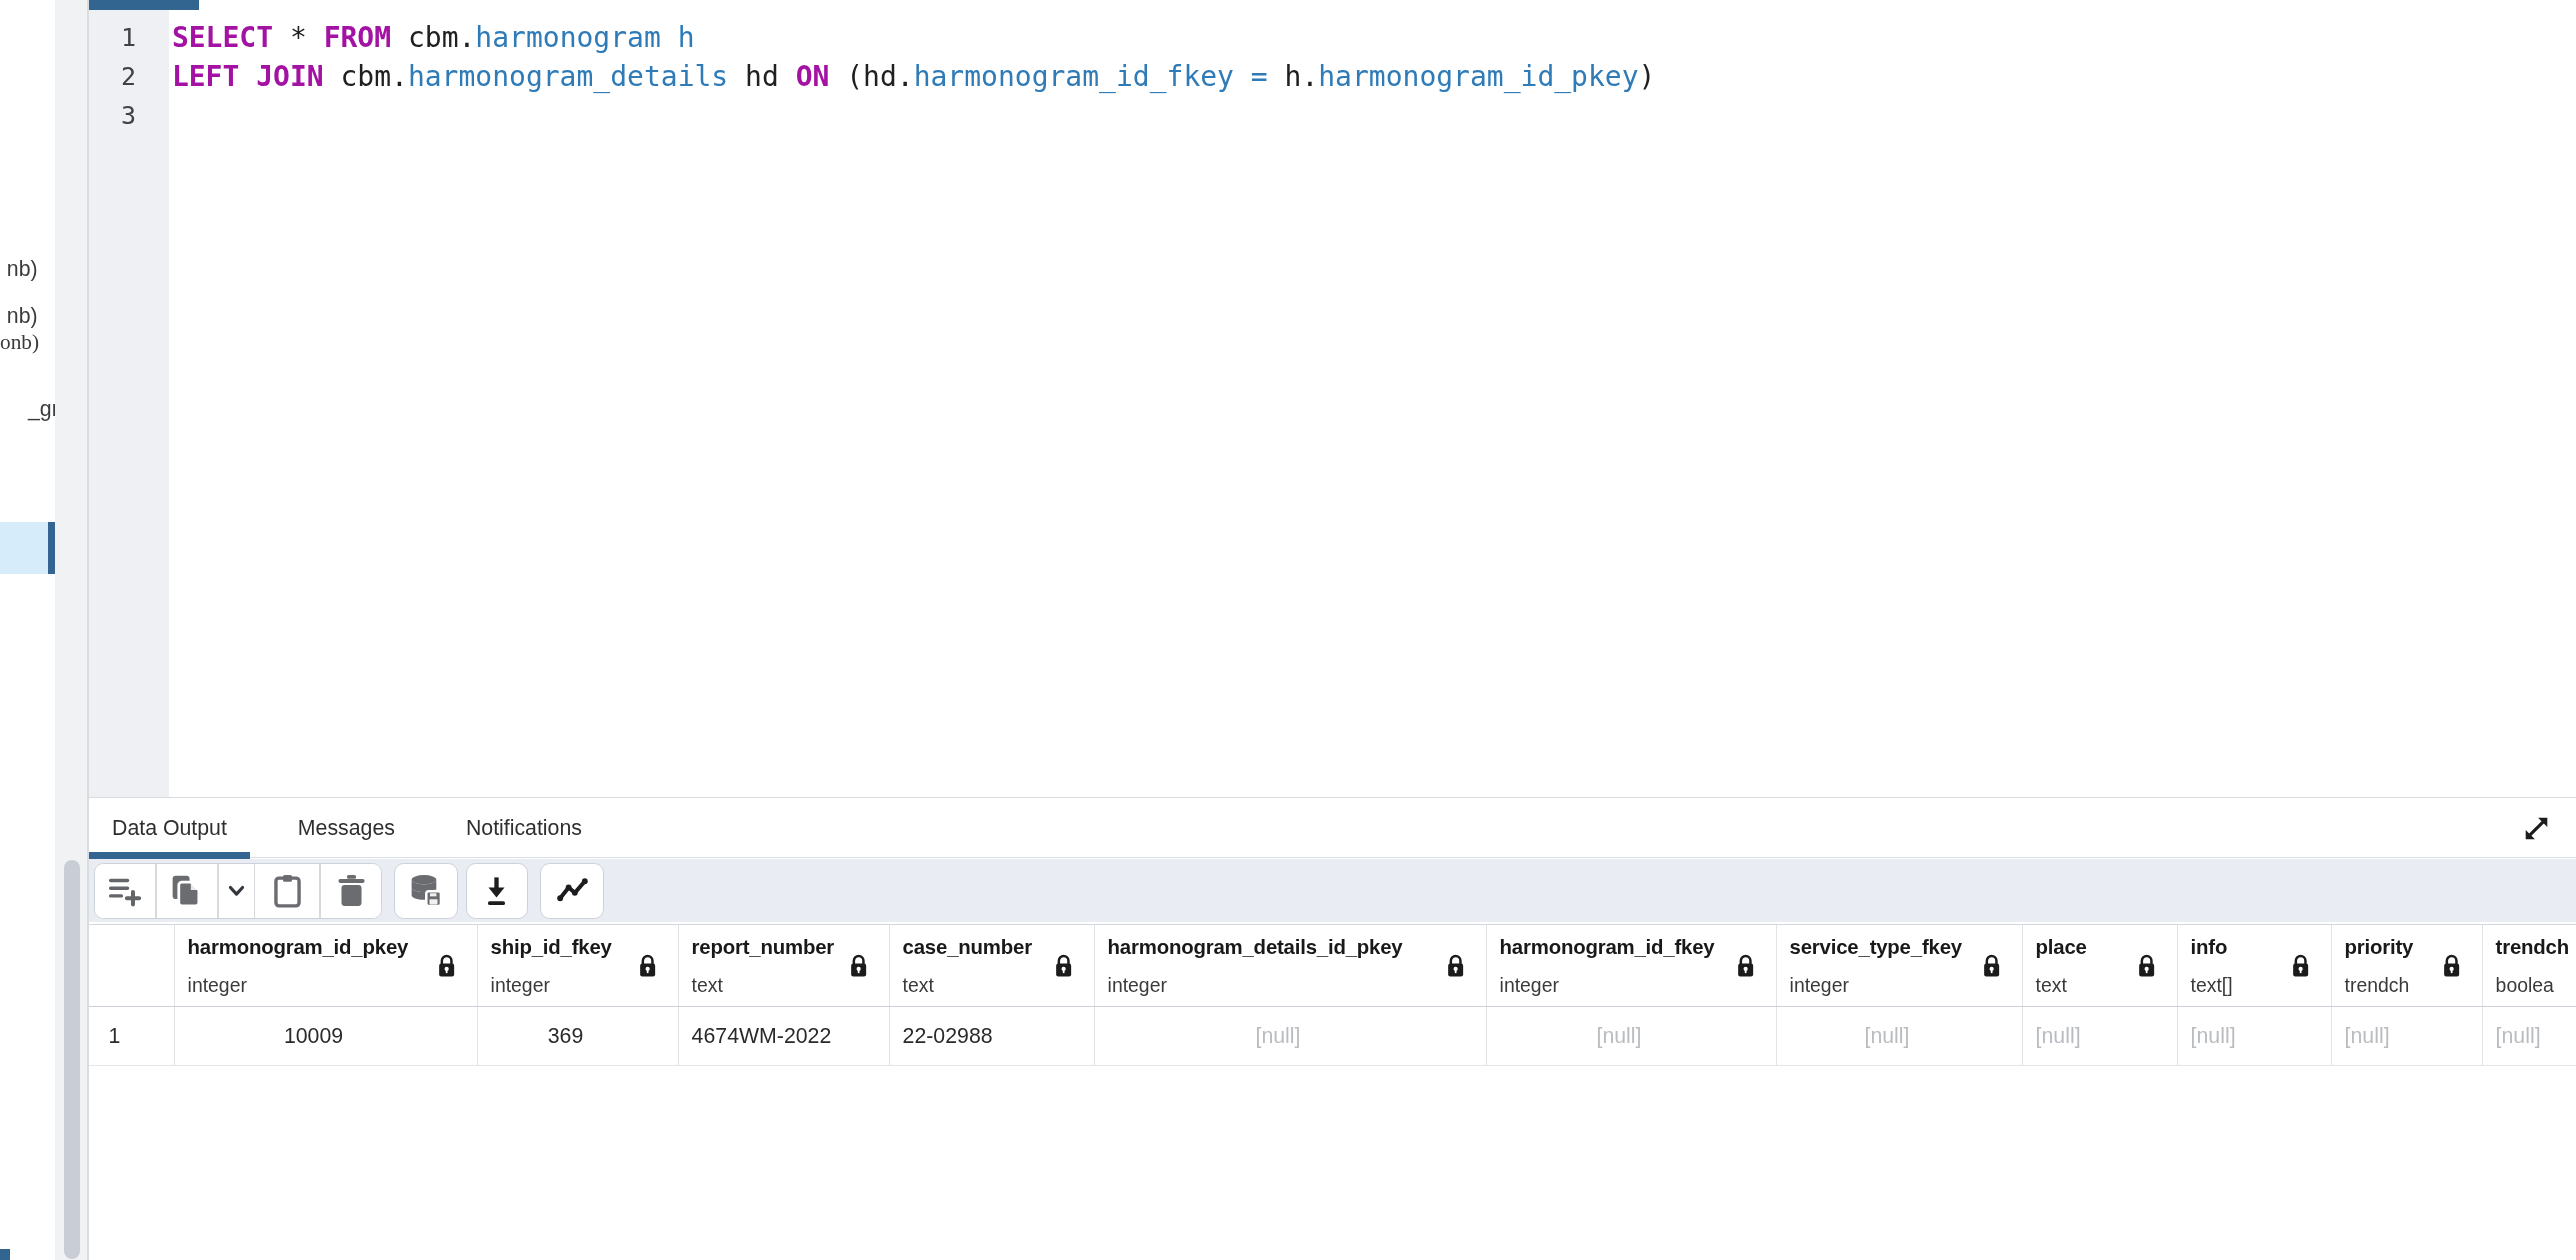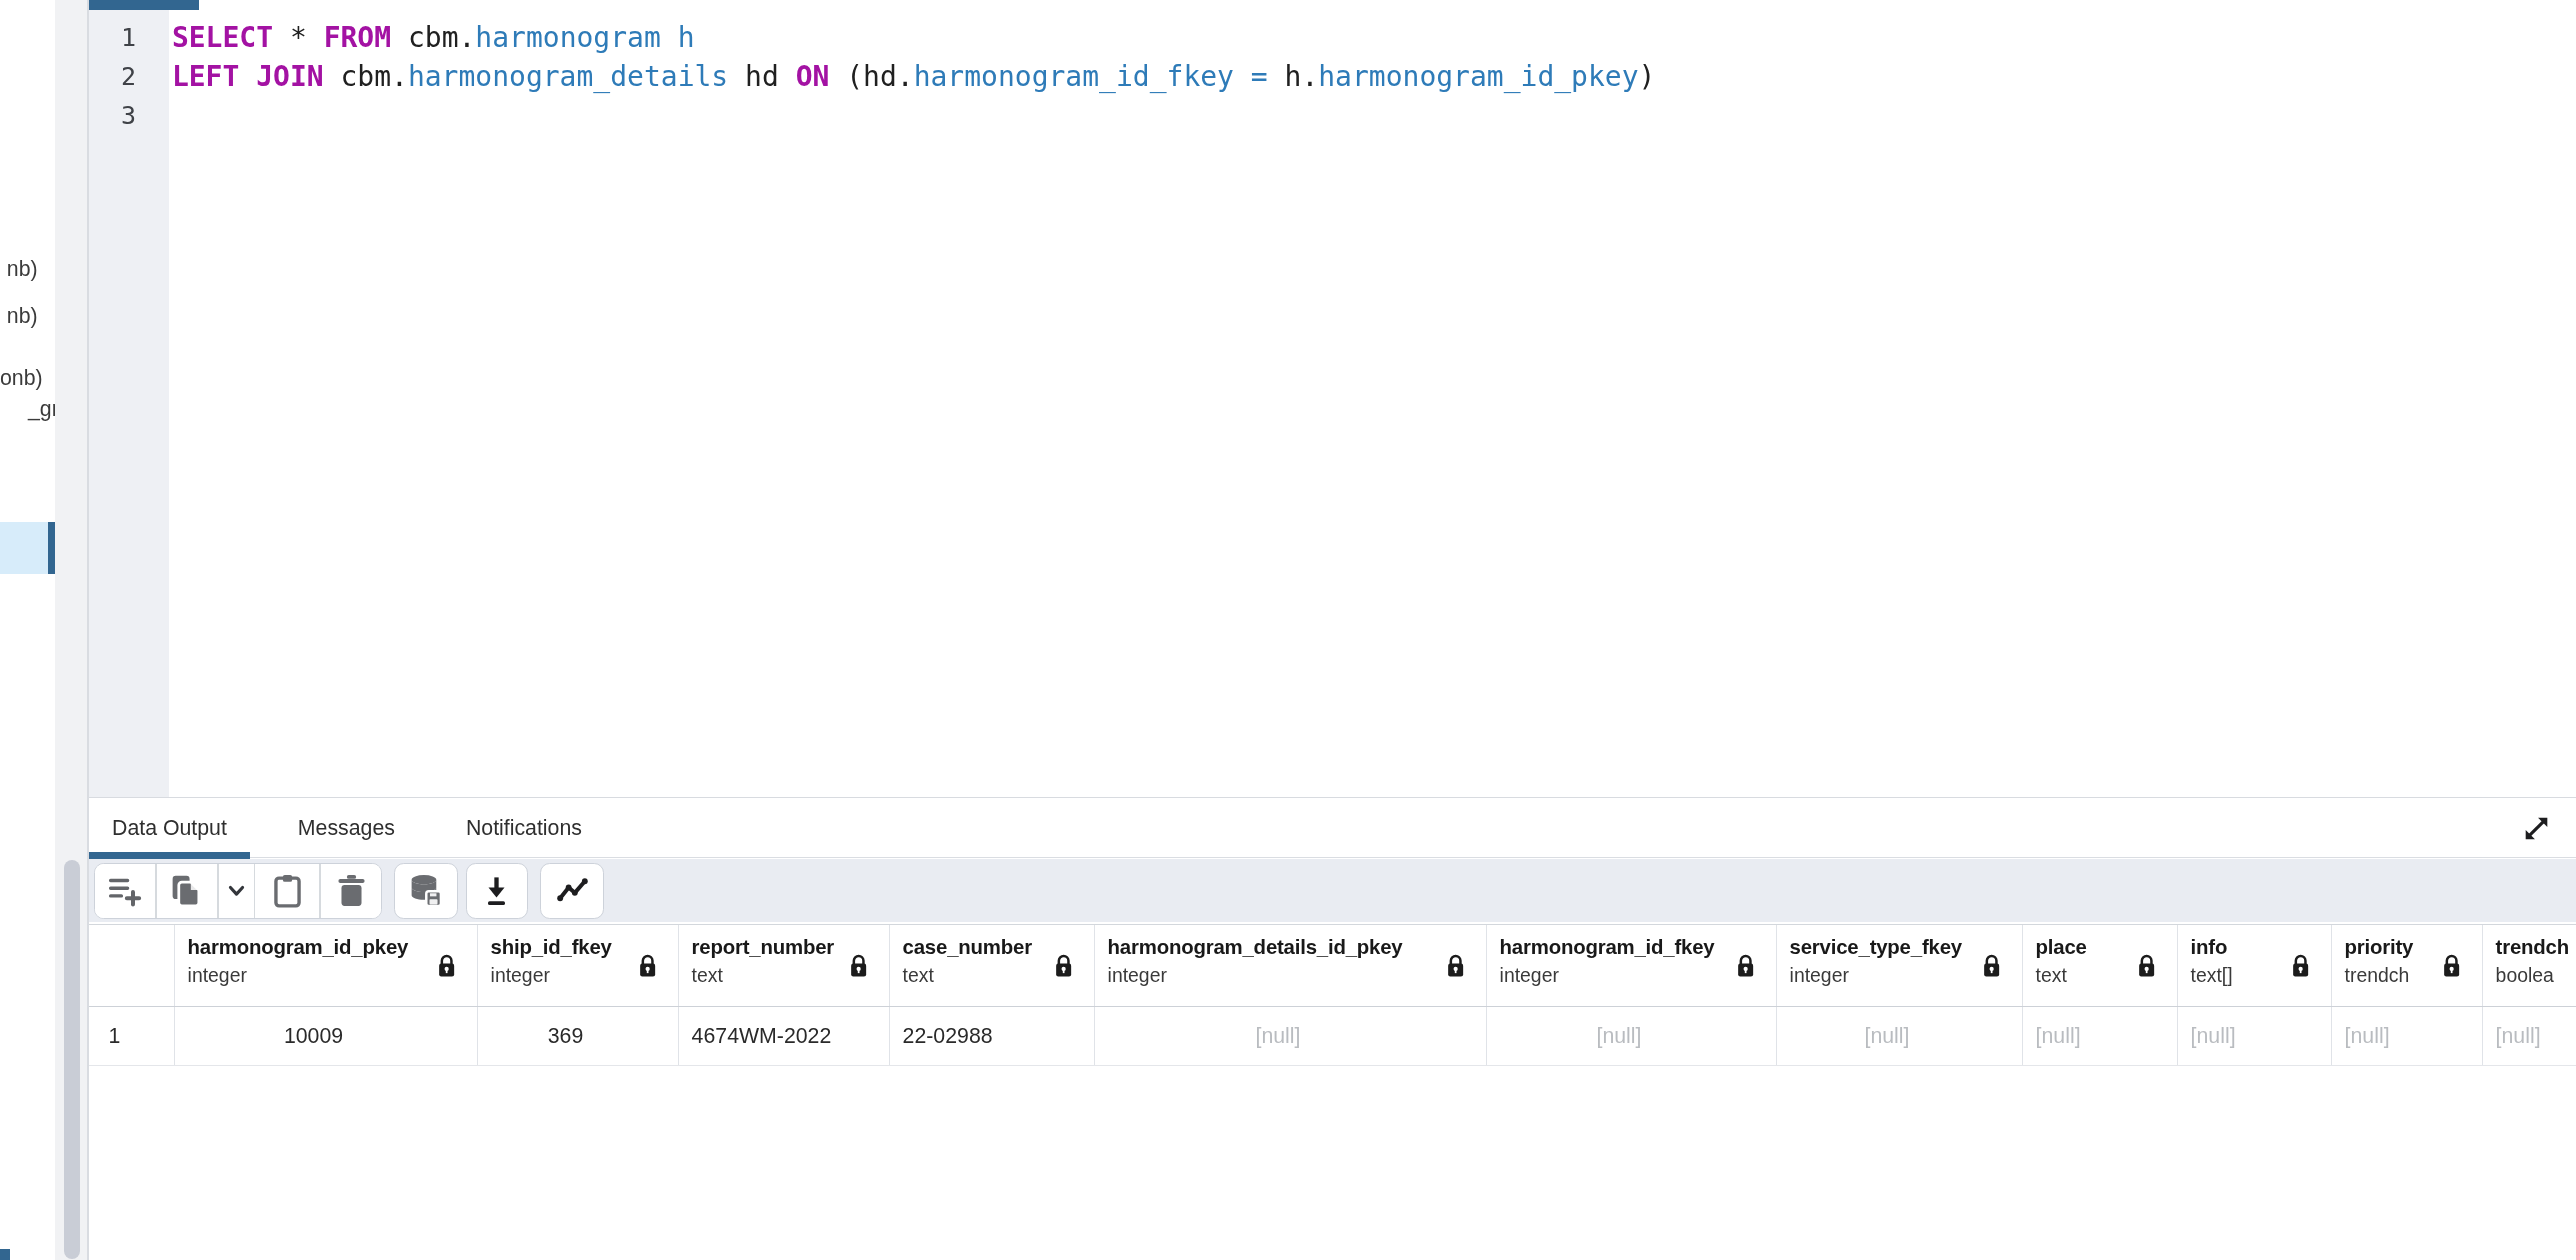--- a/index.html
+++ b/index.html
@@ -46,42 +46,42 @@
   .tbtn{display:flex;align-items:center;justify-content:center;cursor:pointer;background:#fff;}
   .t-sep{width:1.9px;background:#d6dade;}
   .tbtn-solo{height:56px;border:1.9px solid #cdd2da;border-radius:9.7px;background:#fff;box-sizing:border-box;
              display:flex;align-items:center;justify-content:center;cursor:pointer;}
 
   
   .grid{position:absolute;left:0;top:125px;right:0;bottom:0;border-top:1.9px solid #d3d7dc;background:#fff;overflow:hidden;}
   .g-head{display:flex;height:81px;border-bottom:1.9px solid #cdd1d7;}
   .g-hcell{box-sizing:border-box;border-right:1.9px solid #e0e3e8;background:#fff;position:relative;flex:none;padding:10.7px 13.6px 0 12.6px;overflow:hidden;}
   .col-name{font-size:20.4px;font-weight:bold;color:#191919;letter-spacing:-0.2px;white-space:nowrap;}
-  .col-type{font-size:19.4px;color:#3a3a3a;margin-top:5px;white-space:nowrap;}
+  .col-type{font-size:19.4px;color:#3a3a3a;margin-top:15px;white-space:nowrap;}
   .lock{position:absolute;right:19.4px;top:50%;transform:translateY(-50%);}
   .g-row{display:flex;height:58px;border-bottom:1.9px solid #e4e6ea;}
   .g-dcell{display:flex;align-items:center;font-size:21.3px;color:#2a2a2a;box-sizing:border-box;border-right:1.9px solid #e0e3e8;flex:none;white-space:nowrap;overflow:hidden;}
   .g-dcell.right{justify-content:center;padding-right:25px;}
   .g-dcell.left{padding-left:12.6px;text-align:center;}
   .g-dcell.rownum{padding-left:19.4px;}
   .nullv{color:#b9bcc0;}
 
   .corner-blue{position:absolute;left:0;top:1249px;width:9.7px;height:11.6px;background:#326690;z-index:5;}
 </style>
 </head>
 <body>
 
 <div id="app">
 
   <div class="tree">
     <div class="tree-sel-bg" style="top:522px"></div>
     <div class="tree-sel-bar" style="top:522px"></div>
   <div class="tree-item" style="top: 255px; left: 6.8px;">nb)</div>
       <div class="tree-item" style="top: 302px; left: 6.8px;">nb)</div>
-      <div class="tree-item" style="top: 364px; left: 0px;">onb)</div>
+      <div class="tree-item" style="top: 328px; left: 0px; font-family: Liberation Serif, serif;">onb)</div>
       <div class="tree-item" style="top: 395px; left: 0px; padding-left: 28px;">_grou</div>
     </div>
 
   <div class="scroll-strip">
     <div class="scroll-thumb"></div>
   </div>
 
   <div class="v-divider"></div>
 
   <div class="editor">

